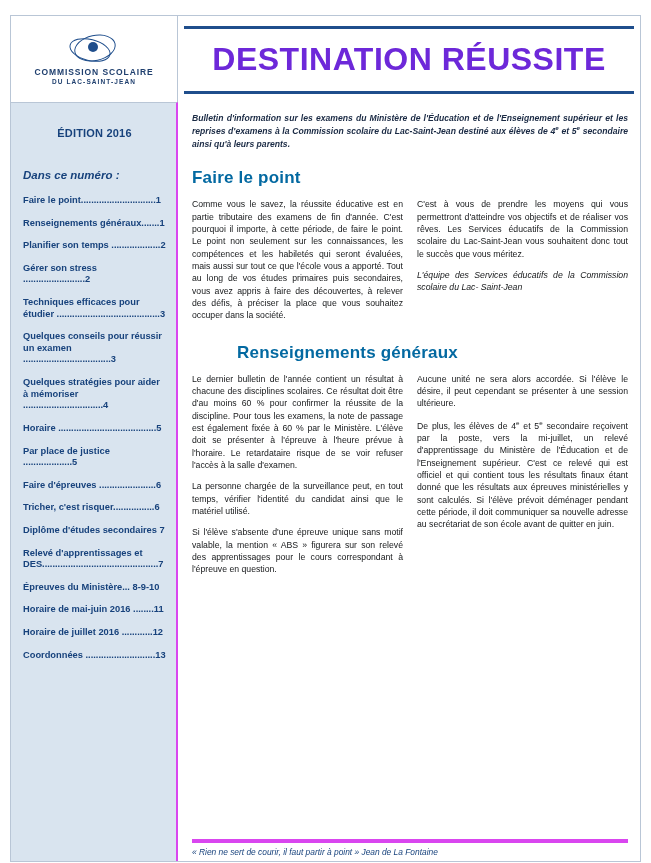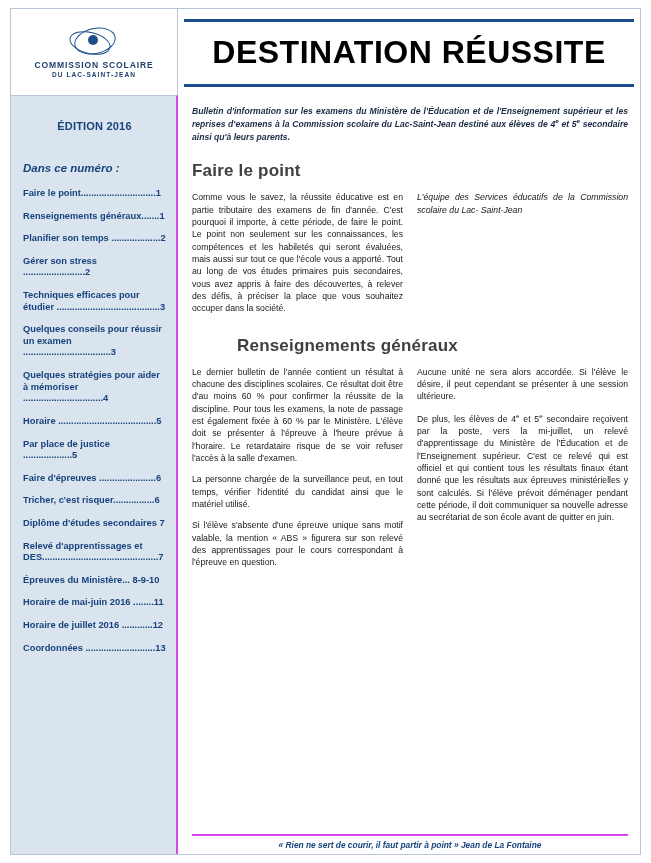--- a/index.html
+++ b/index.html
@@ -12,21 +12,21 @@
     background: #ffffff;
     font-family: "Liberation Sans", sans-serif;
     color: #1a1a1a;
     overflow: hidden;
   }
   .page {
     position: relative;
     width: 651px;
     height: 756px;
     box-sizing: border-box;
-    padding: 8px 10px 8px 10px;
+    padding: 15px 10px 8px 10px;
   }
   .frame {
     position: relative;
     width: 631px;
     height: 847px;
     border: 1px solid #b9c6d6;
     box-sizing: border-box;
     display: flex;
     flex-direction: column;
   }
@@ -110,21 +110,21 @@
   .masthead::after {
     content: "";
     position: absolute;
     left: 6px; right: 6px; bottom: 8px;
     height: 3px;
     background: #1f4e8c;
   }
   .masthead-title {
     font-size: 32px;
     font-weight: bold;
-    color: #000000;
+    color: #6d28d9;
     letter-spacing: 0.5px;
     text-align: center;
     font-family: "Liberation Sans", sans-serif;
   }
 
   
   .body {
     display: flex;
     flex: 1 1 auto;
     min-height: 0;
@@ -176,21 +176,21 @@
     font-style: italic;
     font-weight: bold;
     color: #1a2a44;
     line-height: 1.45;
     text-align: justify;
     margin-bottom: 14px;
   }
   .section-title {
     font-size: 17px;
     font-weight: bold;
-    color: #404040;
+    color: #0369a1;
     margin: 4px 0 10px 0;
     letter-spacing: 0.2px;
   }
   .section-title.compact {
     margin-top: 12px;
     margin-left: 45px;
   }
   .cols {
     display: flex;
     gap: 14px;
@@ -204,26 +204,26 @@
     font-size: 8.7px;
     line-height: 1.42;
     text-align: justify;
     color: #16181a;
   }
   .col p.italic {
     font-style: italic;
   }
   .footer {
     margin-top: auto;
-    border-top: 2px solid #d946ef;
+    border-top: 4px solid #d946ef;
     padding-top: 4px;
-    text-align: center;
+    text-align: left;
     font-size: 8.4px;
     font-style: italic;
-    font-weight: bold;
+    font-weight: normal;
     color: #17427c;
   }
   .sup { font-size: 0.72em; vertical-align: super; }
 </style>
 </head>
 <body>
 
 <div class="page">
   <div class="frame">
 
@@ -270,20 +270,21 @@
       <div class="content">
 
         <div class="intro">Bulletin d'information sur les examens du Ministère de l'Éducation et de l'Enseignement supérieur et les reprises d'examens à la Commission scolaire du Lac-Saint-Jean destiné aux élèves de 4<span class="sup">e</span> et 5<span class="sup">e</span> secondaire ainsi qu'à leurs parents.</div>
 
         <div class="section-title">Faire le point</div>
         <div class="cols">
           <div class="col">
             <p>Comme vous le savez, la réussite éducative est en partie tributaire des examens de fin d'année. C'est pourquoi il importe, à cette période, de faire le point. Le point non seulement sur les connaissances, les compétences et les habiletés qui seront évaluées, mais aussi sur tout ce que l'école vous a apporté. Tout au long de vos études primaires puis secondaires, vous avez appris à faire des découvertes, à relever des défis, à préciser la place que vous souhaitez occuper dans la société.</p>
           </div>
           <div class="col">
+            <p>C'est à vous de prendre les moyens qui vous permettront d'atteindre vos objectifs et de réaliser vos rêves. Les Services éducatifs de la Commission scolaire du Lac-Saint-Jean vous souhaitent donc tout le succès que vous méritez.</p>
             <p class="italic">L'équipe des Services éducatifs de la Commission scolaire du Lac- Saint-Jean</p>
           </div>
         </div>
 
         <div class="section-title compact">Renseignements généraux</div>
         <div class="cols">
           <div class="col">
             <p>Le dernier bulletin de l'année contient un résultat à chacune des disciplines scolaires. Ce résultat doit être d'au moins 60 % pour confirmer la réussite de la discipline. Pour tous les examens, la note de passage est également fixée à 60 % par le Ministère. L'élève doit se présenter à l'épreuve à l'heure prévue à l'horaire. Le retardataire risque de se voir refuser l'accès à la salle d'examen.</p>
             <p>La personne chargée de la surveillance peut, en tout temps, vérifier l'identité du candidat ainsi que le matériel utilisé.</p>
             <p>Si l'élève s'absente d'une épreuve unique sans motif valable, la mention « ABS » figurera sur son relevé des apprentissages pour le cours correspondant à l'épreuve en question.</p>

